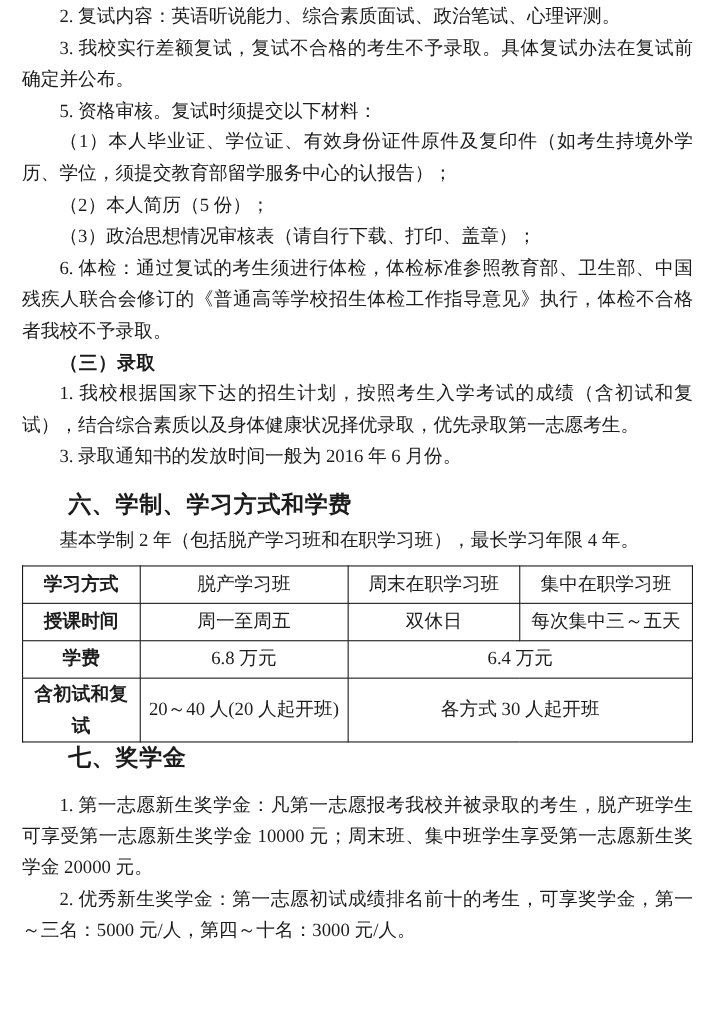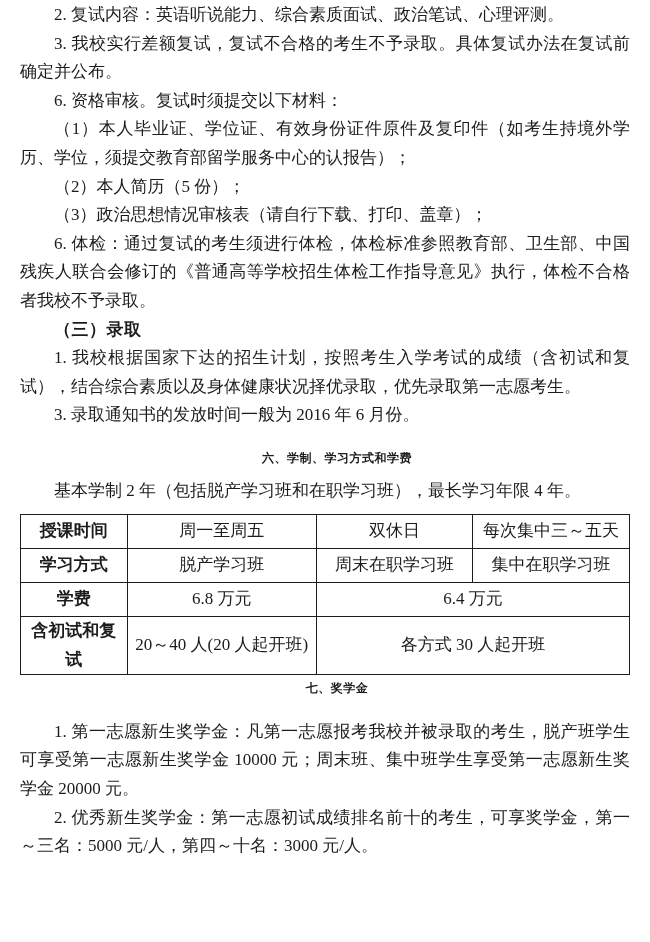--- a/index.html
+++ b/index.html
@@ -29,25 +29,24 @@
   .sub-heading {
     margin: 0;
     text-indent: 2em;
     font-family: Liberation Sans, sans-serif;
     font-weight: bold;
     letter-spacing: 0.5px;
   }
   .section-heading {
     margin: 0;
     text-indent: 2em;
-    font-family: Liberation Mono, monospace;
+    font-family: Liberation Sans, sans-serif;
     font-weight: bold;
-    font-size: 12px;
+    font-size: 21px;
     letter-spacing: 0.5px;
-    text-align: center;
   }
   .heading-schooling { margin-top: 15px; margin-bottom: 3px; }
   .heading-scholarship { margin-bottom: 14px; }
   .fee-table {
     width: 100%;
     margin-top: 9px;
     border-collapse: collapse;
     table-layout: fixed;
   }
   .fee-table td {
@@ -67,21 +66,21 @@
   .col-3 { width: 25.6%; }
   .col-4 { width: 25.8%; }
 </style>
 </head>
 <body>
 
 <div class="page">
 
   <p class="para">2. 复试内容：英语听说能力、综合素质面试、政治笔试、心理评测。</p>
   <p class="para">3. 我校实行差额复试，复试不合格的考生不予录取。具体复试办法在复试前确定并公布。</p>
-  <p class="para">6. 资格审核。复试时须提交以下材料：</p>
+  <p class="para">5. 资格审核。复试时须提交以下材料：</p>
   <p class="para">（1）本人毕业证、学位证、有效身份证件原件及复印件（如考生持境外学历、学位，须提交教育部留学服务中心的认报告）；</p>
   <p class="para">（2）本人简历（5 份）；</p>
   <p class="para">（3）政治思想情况审核表（请自行下载、打印、盖章）；</p>
   <p class="para">6. 体检：通过复试的考生须进行体检，体检标准参照教育部、卫生部、中国残疾人联合会修订的《普通高等学校招生体检工作指导意见》执行，体检不合格者我校不予录取。</p>
 
   <p class="sub-heading">（三）录取</p>
   <p class="para">1. 我校根据国家下达的招生计划，按照考生入学考试的成绩（含初试和复试），结合综合素质以及身体健康状况择优录取，优先录取第一志愿考生。</p>
   <p class="para">3. 录取通知书的发放时间一般为 2016 年 6 月份。</p>
 
   <p class="section-heading heading-schooling">六、学制、学习方式和学费</p>
@@ -89,30 +88,30 @@
 
   <table class="fee-table">
     <colgroup>
       <col class="col-1">
         <col class="col-2">
         <col class="col-3">
         <col class="col-4">
     </colgroup>
     <tbody>
       <tr>
+        <td class="row-label">学习方式</td>
+        <td>脱产学习班</td>
+        <td>周末在职学习班</td>
+        <td>集中在职学习班</td>
+      </tr>
+      <tr>
         <td class="row-label">授课时间</td>
         <td>周一至周五</td>
         <td>双休日</td>
         <td>每次集中三～五天</td>
-      </tr>
-      <tr>
-        <td class="row-label">学习方式</td>
-        <td>脱产学习班</td>
-        <td>周末在职学习班</td>
-        <td>集中在职学习班</td>
       </tr>
       <tr>
         <td class="row-label">学费</td>
         <td>6.8 万元</td>
         <td colspan="2">6.4 万元</td>
       </tr>
       <tr>
         <td class="row-label">含初试和复试</td>
         <td>20～40 人(20 人起开班)</td>
         <td colspan="2">各方式 30 人起开班</td>

